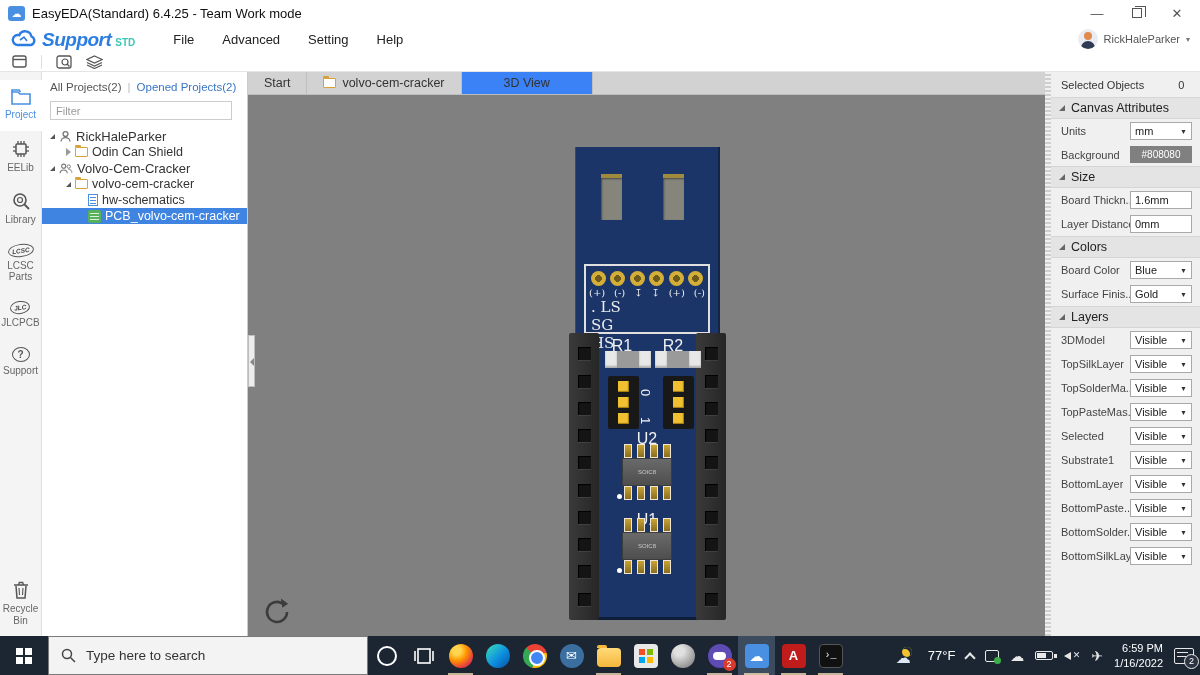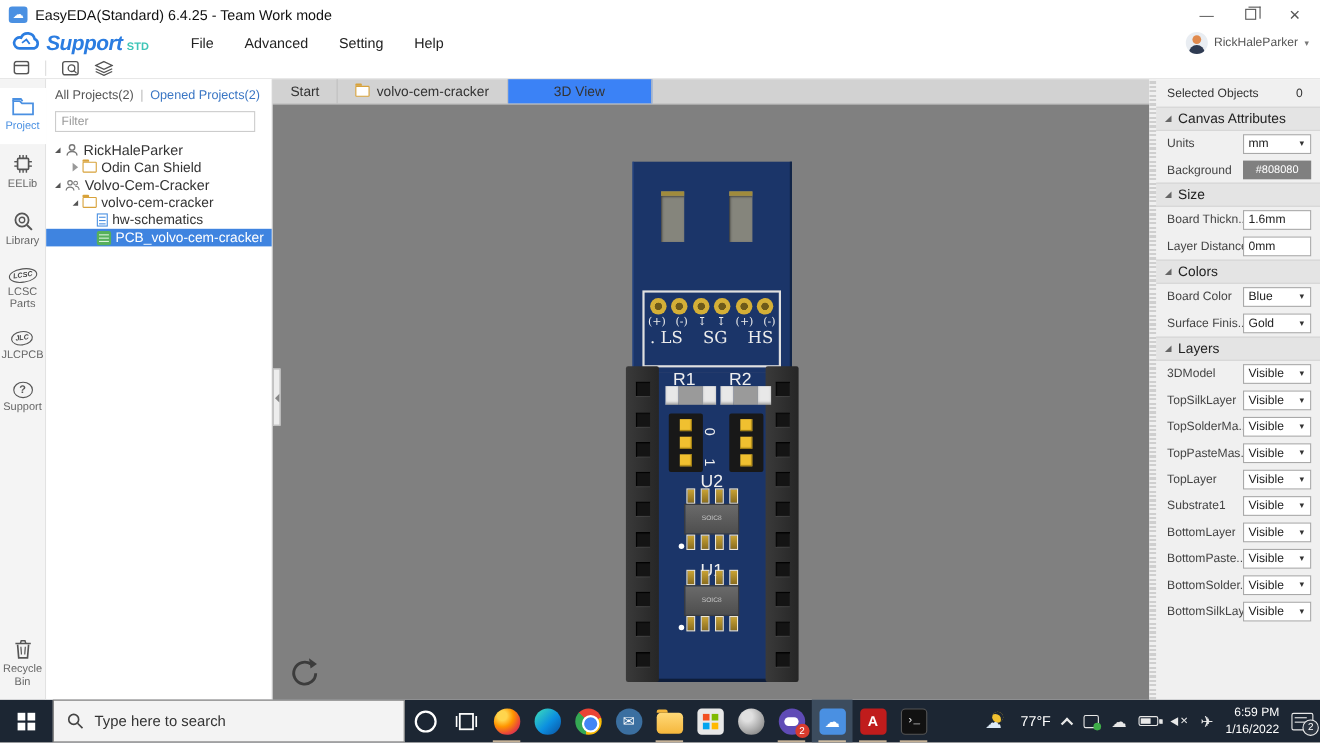--- a/index.html
+++ b/index.html
@@ -87,21 +87,21 @@
                border-right:2px solid #122547; border-left:1px solid #2a4a8a; }
   .board-bottom { position:absolute; left:13px; top:192px; width:119px; height:281px; background:#1b3569;
                   border-bottom:3px solid #0e1d3a; }
   .slot { position:absolute; width:21px; height:46px; background:#85857c; border-top:4px solid #a08b3c;
           box-shadow:inset 1px 1px 2px rgba(0,0,0,.45); }
   .silk-box { position:absolute; left:9px; top:117px; width:126px; height:70px; border:2px solid #e0e0e0;
               display:flex; flex-direction:column; align-items:center; color:#ececec; }
   .pads-row { display:flex; justify-content:space-between; width:112px; margin-top:5px; }
   .pad { width:15px; height:15px; border-radius:50%; background:radial-gradient(circle, #6e5a1a 0 30%, #d4af37 34% 85%, #8a6d1f 100%); }
   .signs-row { display:flex; justify-content:space-between; width:116px; font-family:"DejaVu Serif", serif; font-size:10px; margin-top:1px; }
-  .groups-row { display:flex; justify-content:space-between; width:112px; font-family:"DejaVu Serif", serif; font-size:15px; margin-top:0px; }
+  .groups-row { display:flex; justify-content:space-between; width:112px; font-family:"DejaVu Serif", serif; font-size:15px; margin-top:0px;flex-direction:column; }
   .pin-header { position:absolute; width:30px; height:287px; top:186px; background:linear-gradient(90deg,#3a3a3a,#262626);
                 display:flex; flex-direction:column; justify-content:space-evenly; align-items:center; border-radius:2px; }
   .pin-header .socket { width:13px; height:13px; background:#141414; box-shadow:inset 1px 1px 1px #000, 0 1px 0 rgba(255,255,255,.08); }
   .ref-label { position:absolute; color:#f0f0f0; font-size:16px; width:30px; text-align:center; }
   .resistor { position:absolute; width:46px; height:17px; display:flex; }
   .resistor .cap { width:12px; background:#e8e8e8; box-shadow:inset 0 -2px 2px rgba(0,0,0,.25); }
   .resistor .body { flex:1; background:#9a9a9a; }
   .jumper { position:absolute; width:31px; height:53px; background:#181818; border-radius:2px;
             display:flex; flex-direction:column; justify-content:space-evenly; align-items:center; }
   .jumper .jpad { width:11px; height:11px; background:#f0c030; box-shadow:inset -1px -1px 1px #9c7a12; }
@@ -583,21 +583,21 @@
           </div>
         </div>
       <div class="rp-row">
           <span class="rp-label">TopPasteMas...</span>
           <div class="rp-select">
             <span>Visible</span>
             <span class="arr">▼</span>
           </div>
         </div>
       <div class="rp-row">
-          <span class="rp-label">TopLayer</span>
+          <span class="rp-label">Selected</span>
           <div class="rp-select">
             <span>Visible</span>
             <span class="arr">▼</span>
           </div>
         </div>
       <div class="rp-row">
           <span class="rp-label">Substrate1</span>
           <div class="rp-select">
             <span>Visible</span>
             <span class="arr">▼</span>

